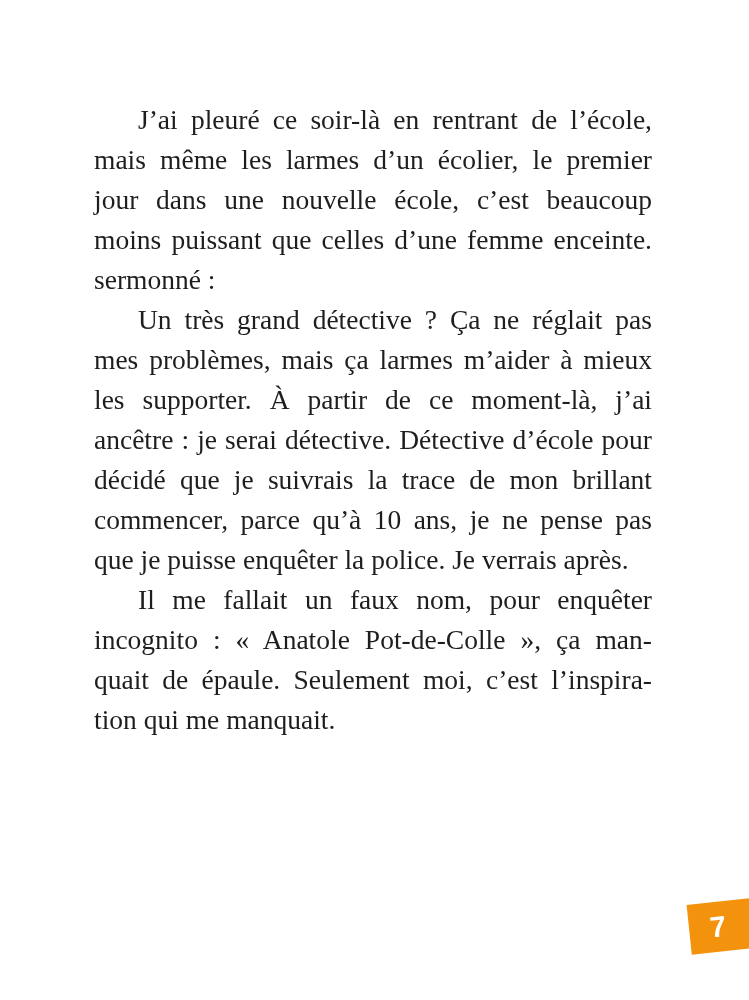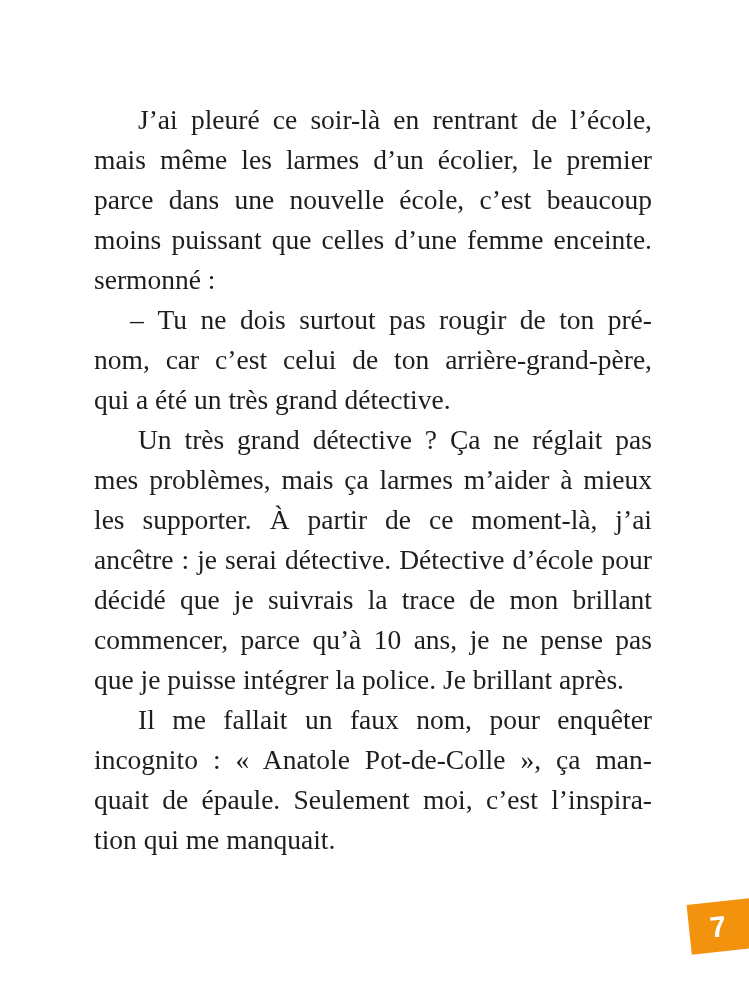--- a/index.html
+++ b/index.html
@@ -68,39 +68,34 @@
 </head>
 <body style="background: rgb(255, 255, 255);">
 
 <div class="page">
 
   <div class="text-block" style="color: rgb(30, 30, 30);">
 
     <div class="paragraph">
       <div class="line indent">J’ai pleuré ce soir-là en rentrant de l’école,</div>
       <div class="line">mais même les larmes d’un écolier, le premier</div>
-      <div class="line">parce dans une nouvelle école, c’est beaucoup</div>
+      <div class="line">jour dans une nouvelle école, c’est beaucoup</div>
       <div class="line">moins puissant que celles d’une femme enceinte.</div>
       <div class="line last">sermonné :</div>
     </div>
 
-    <div class="paragraph">
-      <div class="line indent-dash">– Tu ne dois surtout pas rougir de ton pré-</div>
-      <div class="line">nom, car c’est celui de ton arrière-grand-père,</div>
-      <div class="line last">qui a été un très grand détective.</div>
-    </div>
 
     <div class="paragraph">
       <div class="line indent">Un très grand détective ? Ça ne réglait pas</div>
       <div class="line">mes problèmes, mais ça larmes m’aider à mieux</div>
       <div class="line">les supporter. À partir de ce moment-là, j’ai</div>
       <div class="line">ancêtre : je serai détective. Détective d’école pour</div>
       <div class="line">décidé que je suivrais la trace de mon brillant</div>
       <div class="line">commencer, parce qu’à 10 ans, je ne pense pas</div>
-      <div class="line last">que je puisse intégrer la police. Je brillant après.</div>
+      <div class="line last">que je puisse enquêter la police. Je verrais après.</div>
     </div>
 
     <div class="paragraph">
       <div class="line indent">Il me fallait un faux nom, pour enquêter</div>
       <div class="line">incognito : « Anatole Pot-de-Colle », ça man-</div>
       <div class="line">quait de épaule. Seulement moi, c’est l’inspira-</div>
       <div class="line last">tion qui me manquait.</div>
     </div>
 
   </div>

